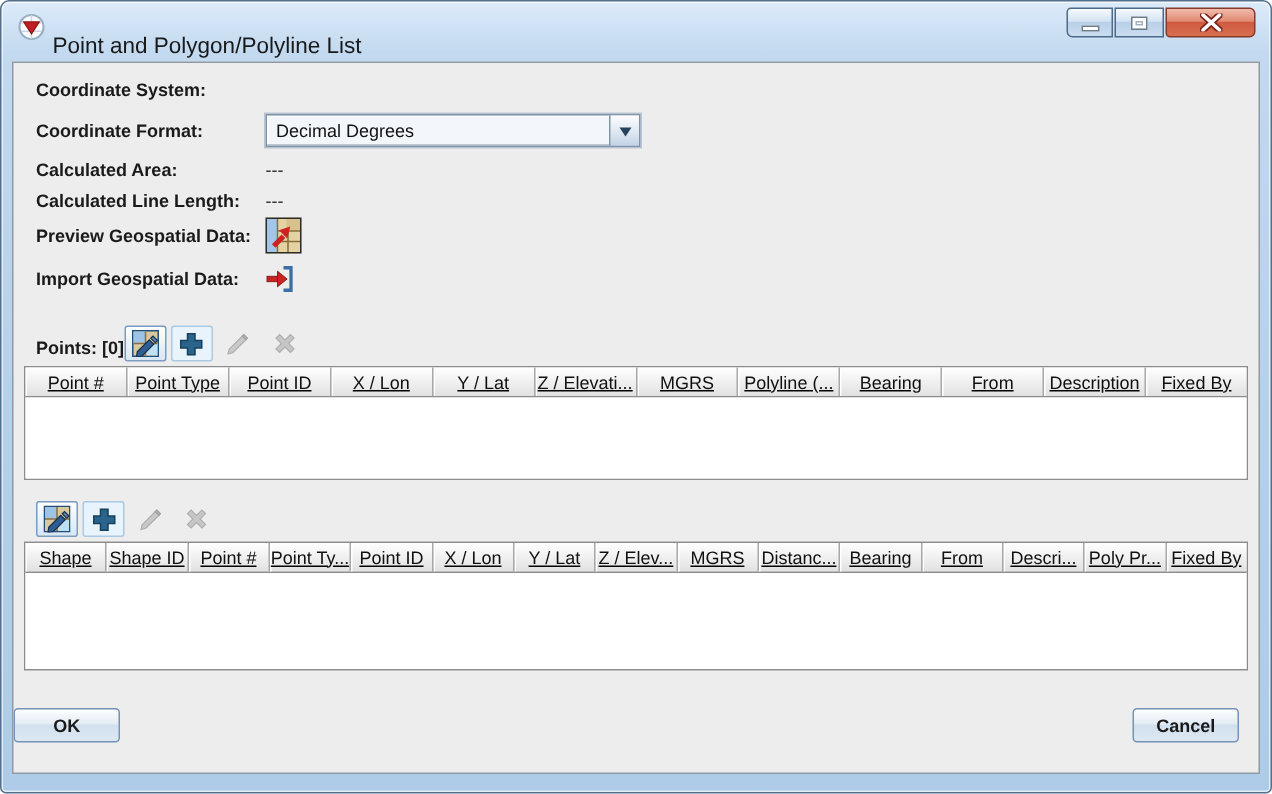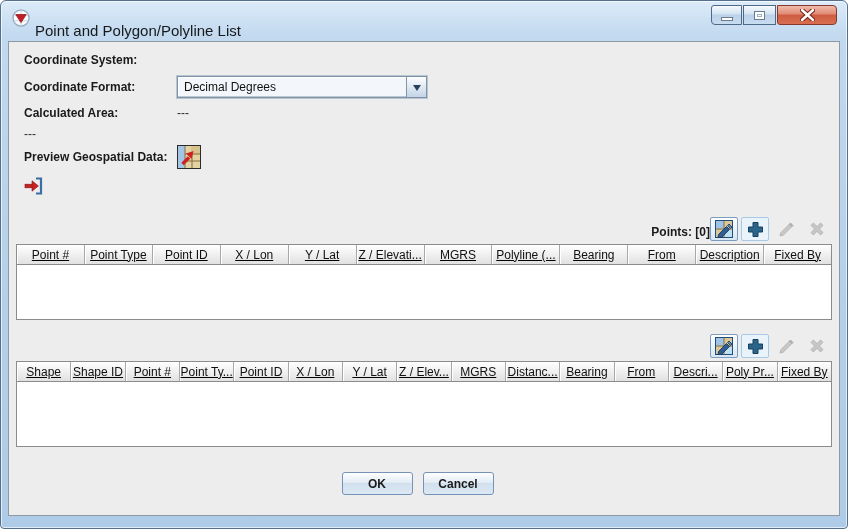--- a/index.html
+++ b/index.html
@@ -43,39 +43,39 @@
   .combo.selected .combo-value { background:#ACBDD1; }
   .combo-arrow { width:20px; flex:none; border-left:1px solid #8095AA; display:flex; align-items:flex-start; justify-content:center;
                  background:linear-gradient(#FDFEFF, #C3D4E6); }
   .tri { width:0; height:0; border:4px solid transparent; border-top:6px solid #27425C; margin-top:8px; }
 
   
   .icon-btn { width:24px; height:24px; border:1px solid #2B2B2B; background:#E3D3A3; padding:0; display:flex; }
   .icon-plain { width:22px; height:20px; display:flex; }
 
   
-  .section-row { display:flex; align-items:flex-end; justify-content:flex-end; margin:0 8px 0 15px; height:24px; }
+  .section-row { display:flex; align-items:flex-end; justify-content:flex-start; margin:0 8px 0 15px; height:24px; }
   .section-title { font-size:12px; font-weight:bold; color:#1A1A1A; padding-bottom:2px; }
   .toolbar { display:flex; align-items:center; gap:3px; }
   .tb-btn { width:28px; height:24px; display:flex; align-items:center; justify-content:center; background:none; border:none; padding:0; }
   .tb-btn.framed { border:1px solid #7A9CC0; border-radius:2px; background:linear-gradient(#FFFFFF, #D8E6F4); }
   .tb-btn.lite { border:1px solid #A9C9E5; border-radius:2px; background:#E9F3FB; }
 
   
   .grid { margin:3px 7px 0; border:1px solid #8C8C8C; background:#fff;text-decoration:underline; }
   .grid-head { display:flex; height:20px; background:linear-gradient(#FFFFFF, #E1E1E1); border-bottom:1px solid #8C8C8C; }
   .gcell { flex:1; display:flex; align-items:center; justify-content:center; font-size:12px; color:#101010;
            border-right:1px solid #A8A8A8; box-shadow:inset 1px 0 0 #FFFFFF; overflow:hidden; white-space:nowrap; padding:0 1px; }
   .gcell:last-child { border-right:none; }
   .grid-body { background:#FFFFFF; }
   .grid-body.pts { height:54px; }
   .grid-body.poly { height:64px; }
 
   
-  .footer { display:flex; justify-content:center; gap:10px; margin:25px 13px 0 0; }
+  .footer { display:flex; justify-content:space-between; gap:10px; margin:25px 13px 0 0; }
   .btn { min-width:71px; height:23px; border:1px solid #7593B8; border-radius:3px; color:#1A1A1A;
          font-family:"Liberation Sans", sans-serif; font-size:12px; font-weight:bold;
          background:linear-gradient(#FEFEFE, #E3ECF5 45%, #D2E0EE 50%, #DCE8F3); }
 
   svg { display:block; }
 </style>
 </head>
 <body>
 
 <div class="window">
@@ -120,38 +120,40 @@
           </span>
       </div>
     </div>
 
     <div class="frow" style="margin-top:8px;height:14px">
       <span class="flabel">Calculated Area:</span>
       <span class="fvalue">---</span>
     </div>
 
     <div class="frow" style="margin-top:7px;height:14px">
+      <span class="flabel">Calculated Line Length:</span>
       <span class="fvalue">---</span>
     </div>
 
     <div class="frow" style="margin-top:4px;height:24px">
       <span class="flabel">Preview Geospatial Data:</span>
       <button class="icon-btn">
         <svg width="22" height="22" viewBox="0 0 22 22">
           <rect x="0" y="0" width="22" height="22" fill="#E3D3A3"></rect>
           <rect x="0" y="0" width="7" height="22" fill="#A3C6E8"></rect>
           <rect x="13" y="0" width="9" height="8" fill="#D8C28C"></rect>
           <path d="M7 0 V22 M7 8 H22 M14 8 V22 M7 15 H22" stroke="#8A6D3B" stroke-width="1" fill="none"></path>
           <path d="M4.5 18 L11 11.5" stroke="#CC2222" stroke-width="3.4"></path>
           <polygon points="15.5,5 8,7.5 13.5,13" fill="#CC2222"></polygon>
         </svg>
       </button>
     </div>
 
     <div class="frow" style="margin-top:7px;height:20px">
+      <span class="flabel">Import Geospatial Data:</span>
       <span class="icon-plain">
         <svg width="20" height="20" viewBox="0 0 20 20">
           <path d="M12 2.5 H17 V17.5 H12" fill="none" stroke="#3A6EA5" stroke-width="2.2"></path>
           <rect x="1" y="8.2" width="7.5" height="3.6" fill="#CC2222" stroke="#7E1414" stroke-width="0.6"></rect>
           <polygon points="8,4.8 14.4,10 8,15.2" fill="#CC2222" stroke="#7E1414" stroke-width="0.6"></polygon>
         </svg>
       </span>
     </div>
 
     <div class="section-row" style="margin-top:21px">

